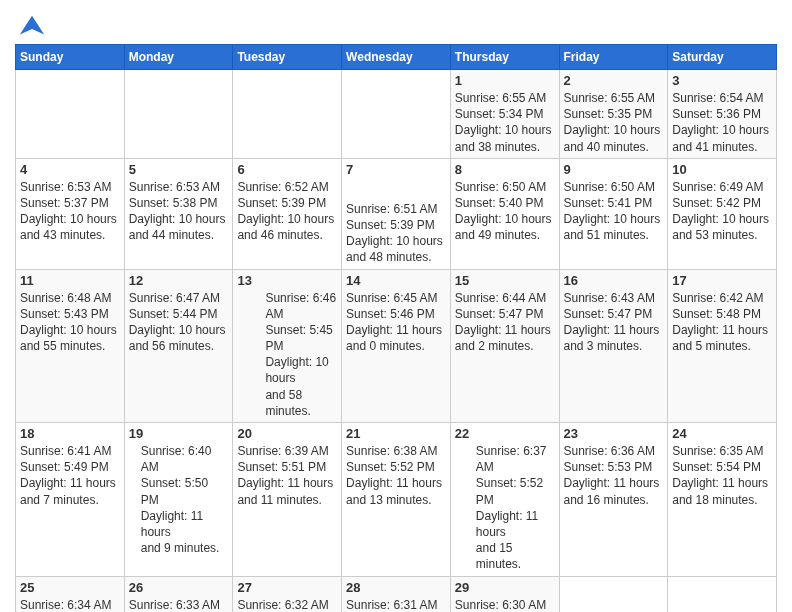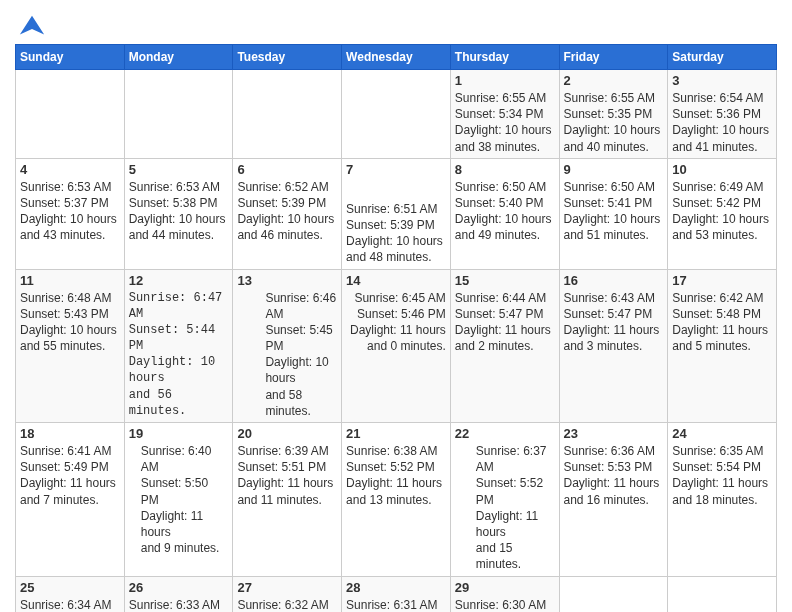--- a/index.html
+++ b/index.html
@@ -212,35 +212,35 @@
         <tr>
           <td>
             <span class="day-num">11</span>
             <div class="cell-text" style="white-space: pre-line;">Sunrise: 6:48 AM
 Sunset: 5:43 PM
 Daylight: 10 hours
 and 55 minutes.</div>
           </td>
           <td>
             <span class="day-num">12</span>
-            <div class="cell-text" style="white-space: pre-line; font-family: Liberation Mono, monospace;">Sunrise: 6:47 AM
+            <div class="cell-text" style="white-space: pre-line;">Sunrise: 6:47 AM
 Sunset: 5:44 PM
 Daylight: 10 hours
 and 56 minutes.</div>
           </td>
           <td>
             <span class="day-num">13</span>
             <div class="cell-text" style="white-space: pre-line; margin-left: 28px;">Sunrise: 6:46 AM
 Sunset: 5:45 PM
 Daylight: 10 hours
 and 58 minutes.</div>
           </td>
           <td>
             <span class="day-num">14</span>
-            <div class="cell-text" style="white-space: pre-line; text-align: right;">Sunrise: 6:45 AM
+            <div class="cell-text" style="white-space: pre-line;">Sunrise: 6:45 AM
 Sunset: 5:46 PM
 Daylight: 11 hours
 and 0 minutes.</div>
           </td>
           <td>
             <span class="day-num">15</span>
             <div class="cell-text" style="white-space: pre-line;">Sunrise: 6:44 AM
 Sunset: 5:47 PM
 Daylight: 11 hours
 and 2 minutes.</div>

